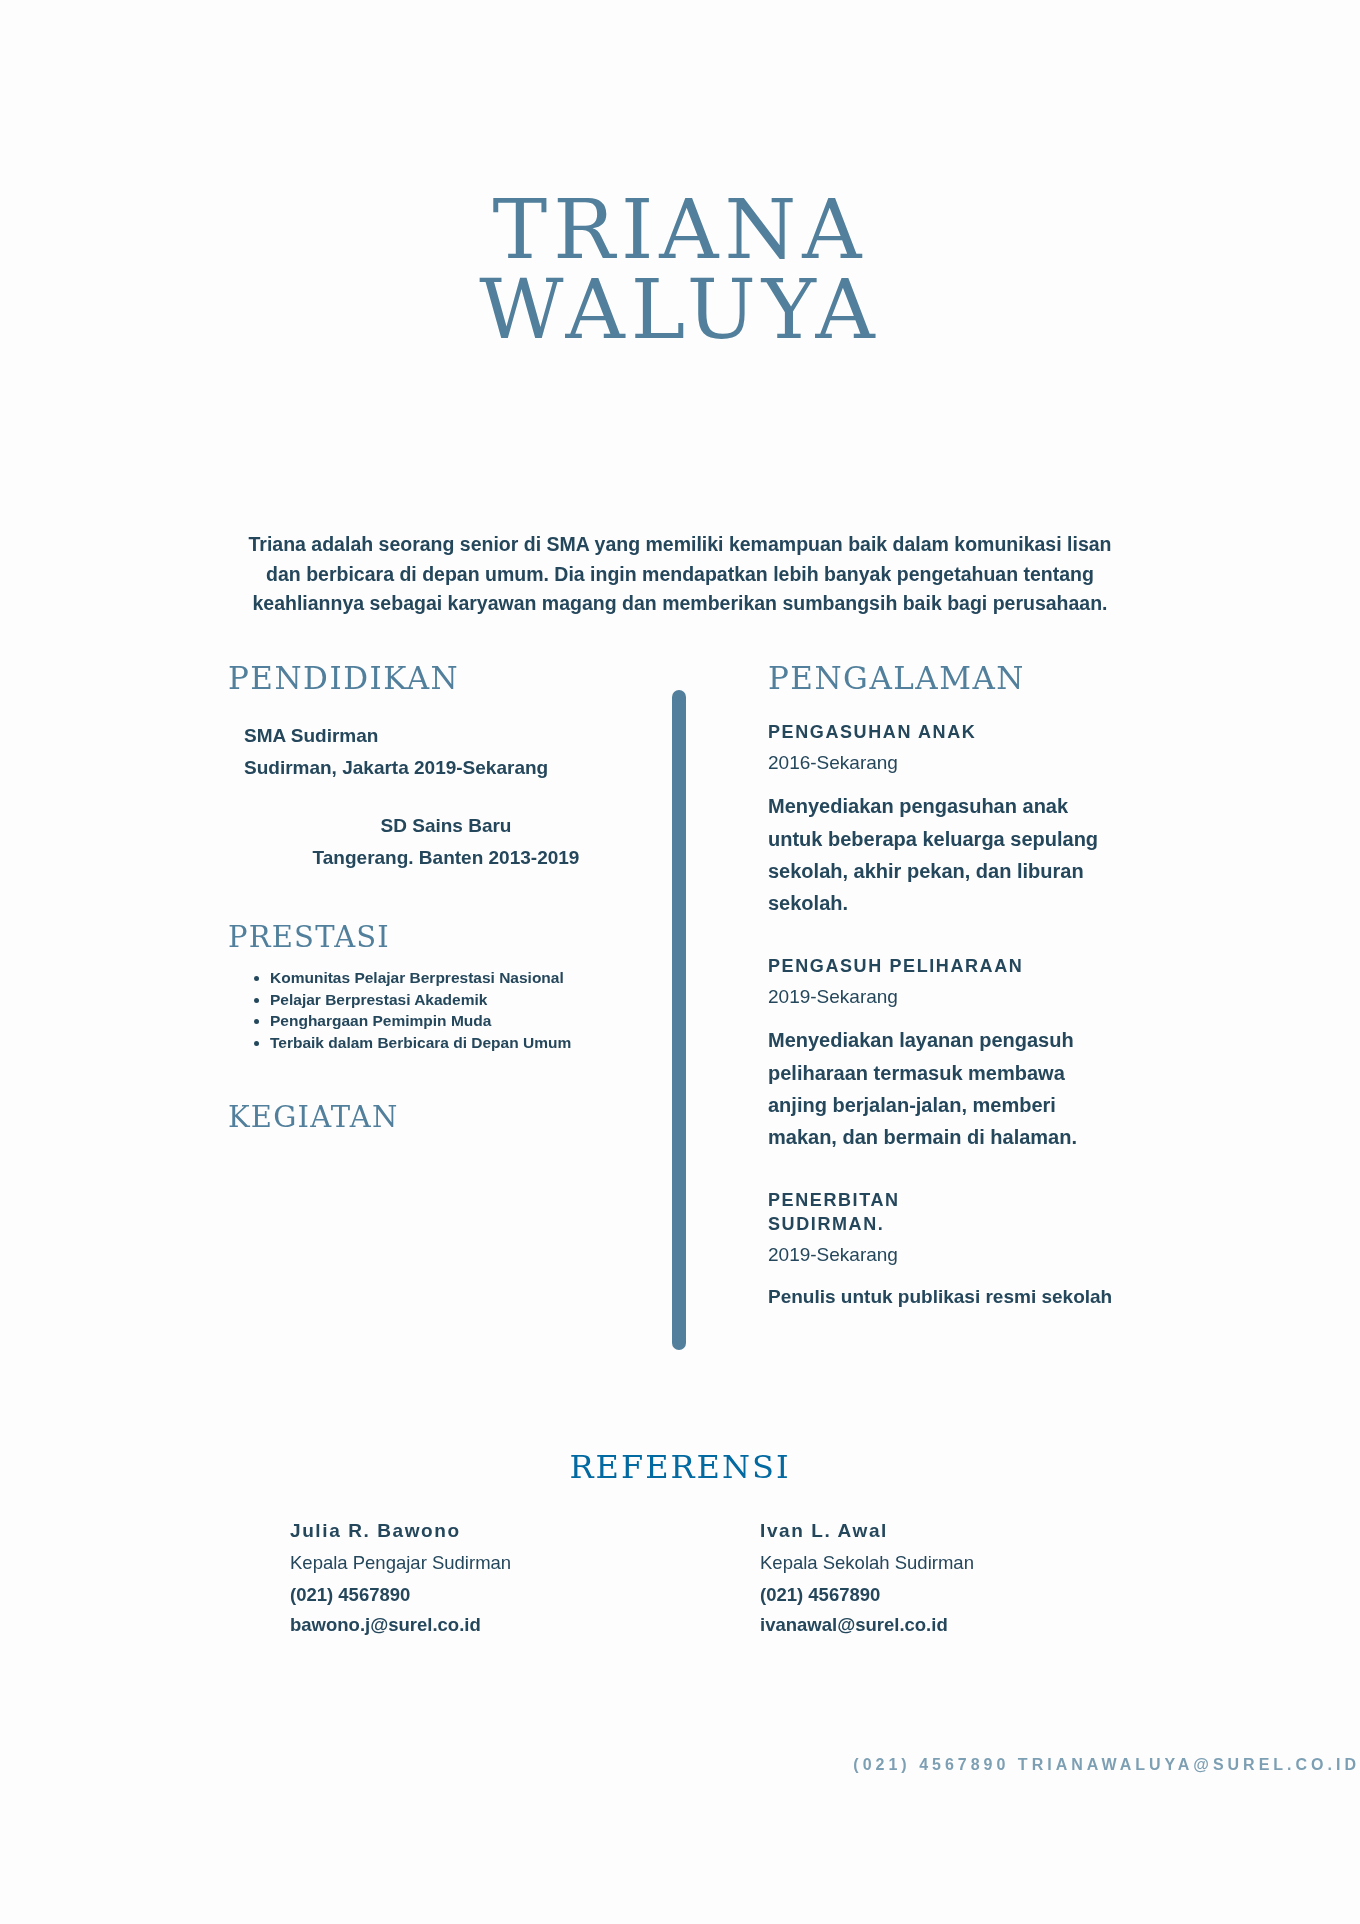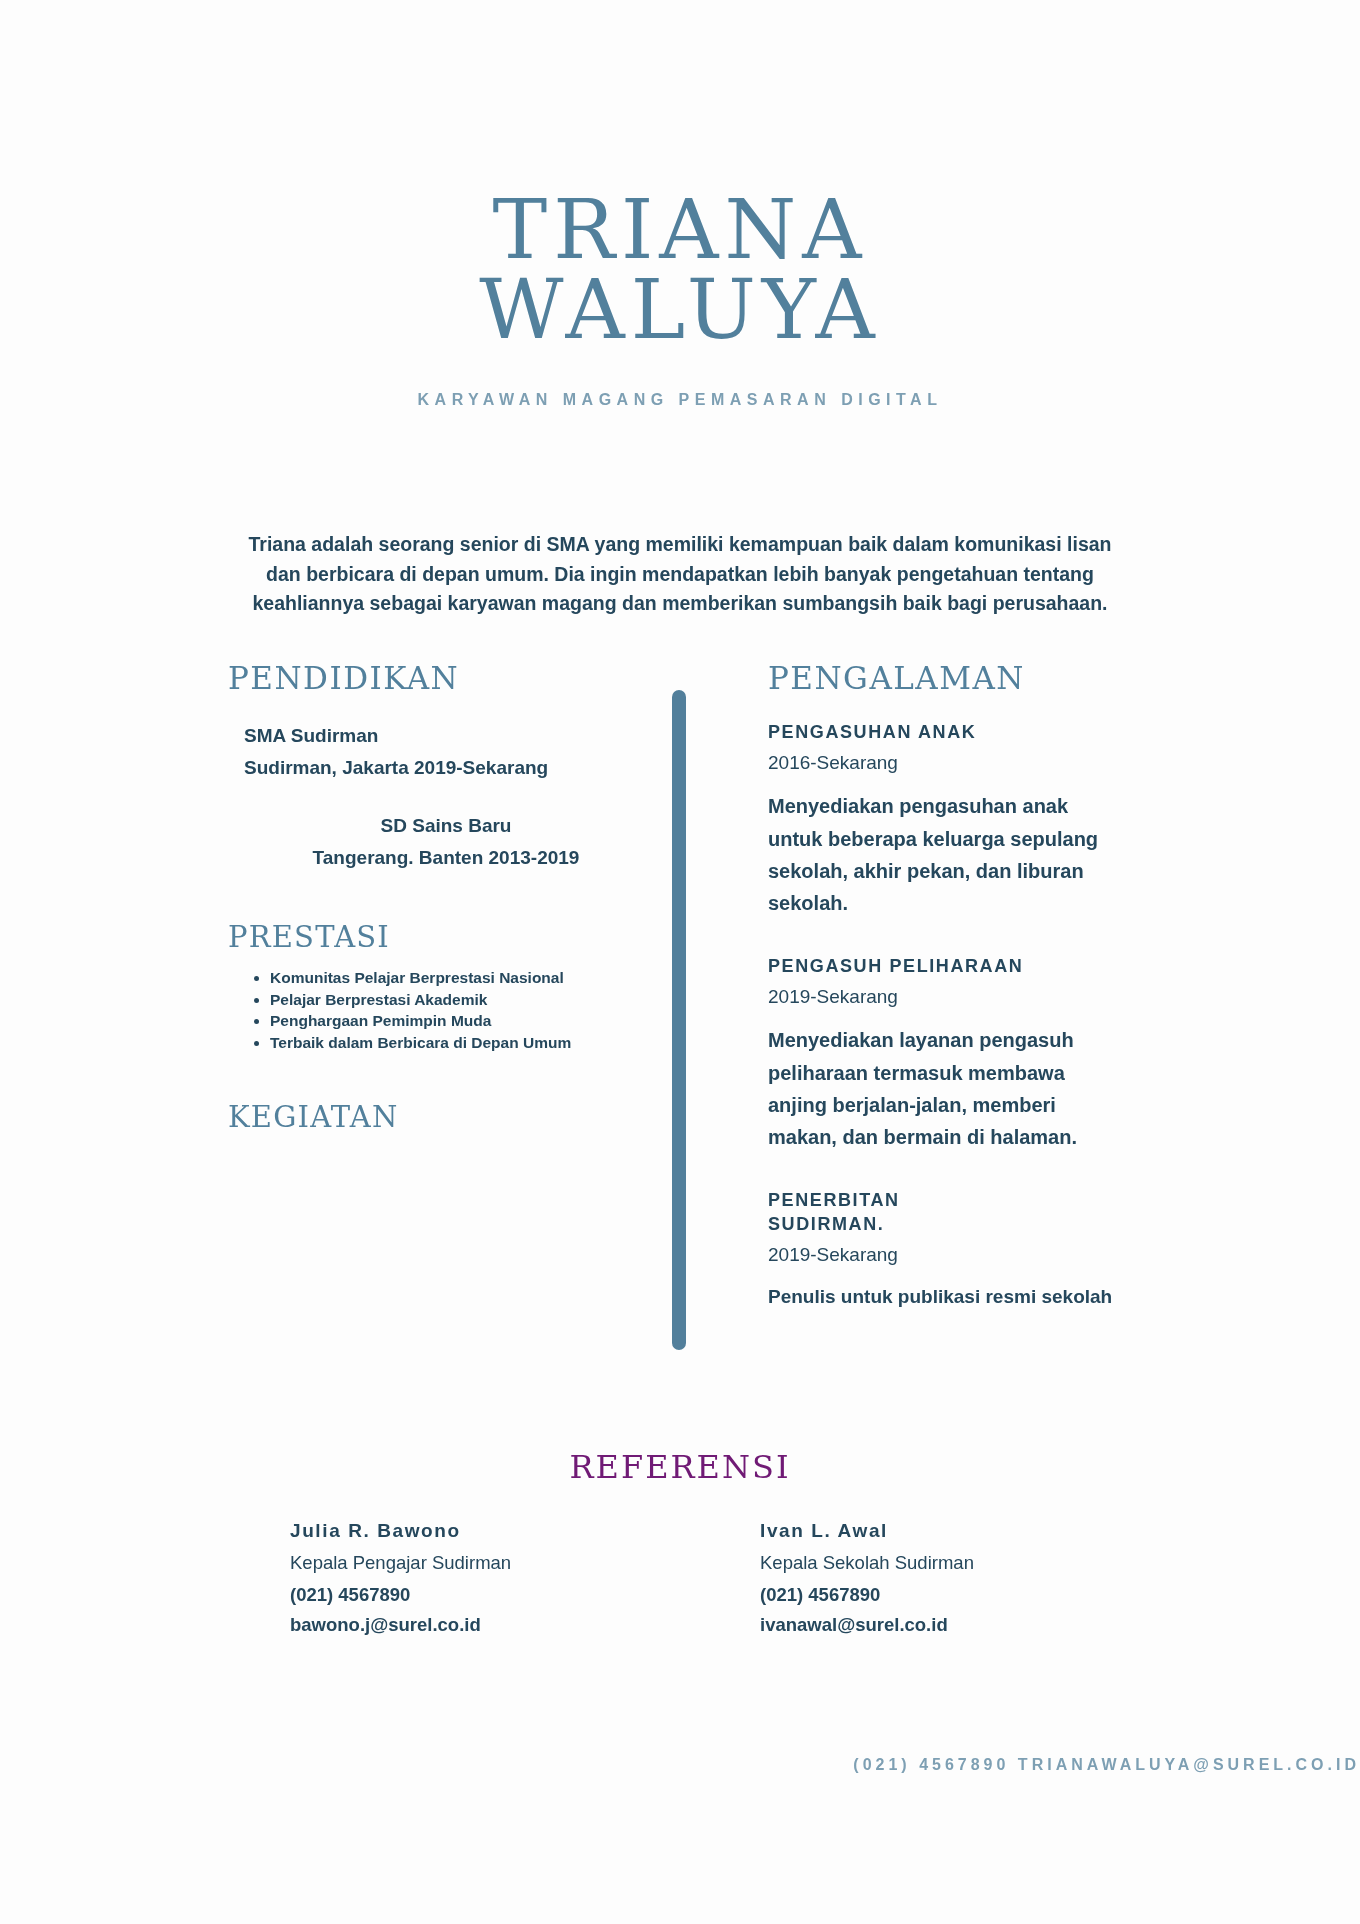--- a/index.html
+++ b/index.html
@@ -178,21 +178,21 @@
   
   .ref-title {
     position: absolute;
     top: 1448px;
     left: 0;
     right: 0;
     text-align: center;
     font-family: "DejaVu Serif", serif;
     font-size: 32px;
     letter-spacing: 2px;
-    color: #701a75;
+    color: #0369a1;
   }
   .refs {
     position: absolute;
     top: 1520px;
     left: 290px;
     width: 800px;
     display: flex;
     gap: 150px;
   }
   .ref-block { width: 320px; }
@@ -229,21 +229,20 @@
 </style>
 </head>
 <body>
 
 <div class="page">
 
 
   <div class="header">
     <div class="name-line">TRIANA</div>
     <div class="name-line">WALUYA</div>
-    <div class="job-title">KARYAWAN MAGANG PEMASARAN DIGITAL</div>
   </div>
 
   <div class="profile-text">Triana adalah seorang senior di SMA yang memiliki kemampuan baik dalam komunikasi lisan dan berbicara di depan umum. Dia ingin mendapatkan lebih banyak pengetahuan tentang keahliannya sebagai karyawan magang dan memberikan sumbangsih baik bagi perusahaan.</div>
 
   <div class="divider"></div>
 
   <div class="col-left">
     <div class="col-heading">PENDIDIKAN</div>
 
     <div class="edu-item" style="white-space: pre-line;">SMA Sudirman

